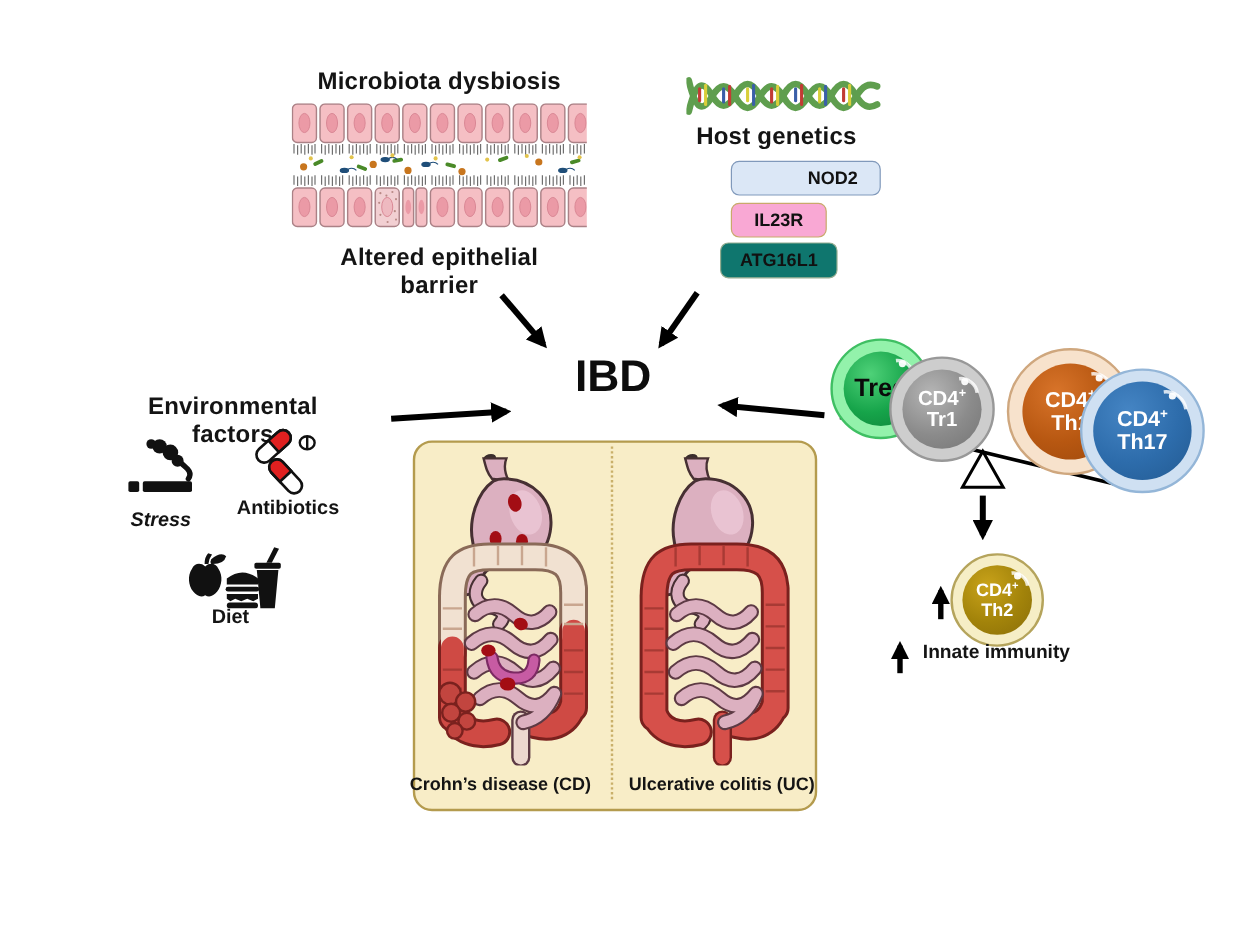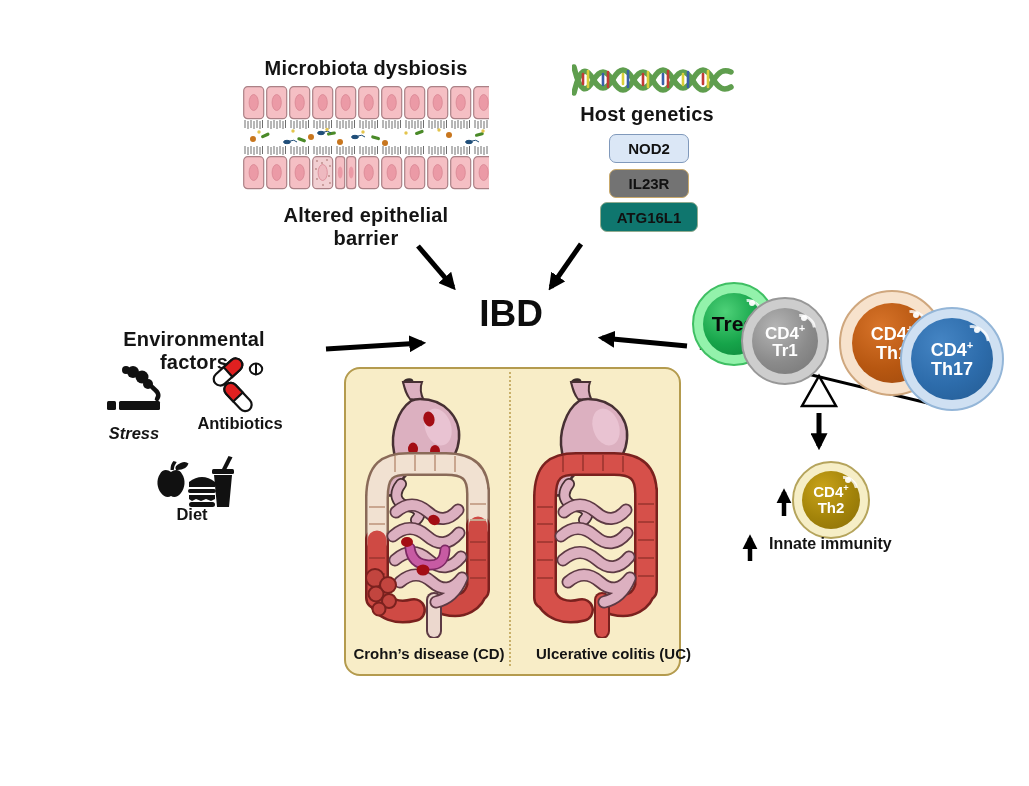--- a/index.html
+++ b/index.html
@@ -3,22 +3,22 @@
 <meta charset="utf-8">
 <style>
   html,body{margin:0;padding:0;background:#fff;}
   #canvas{position:relative;width:1029px;height:786px;background:#ffffff;
     font-family:"Liberation Sans",sans-serif;color:#1a1a1a;overflow:hidden;margin-left:32px;}
   .abs{position:absolute;}
   .heading{font-weight:bold;font-size:20px;text-align:center;color:#141414;letter-spacing:.2px;}
   .iconlabel{font-weight:bold;font-size:16.5px;text-align:center;color:#141414;}
   .gene{position:absolute;border-radius:7px;border:1.6px solid;display:flex;align-items:center;
     justify-content:center;font-weight:bold;font-size:15px;color:#111;}
-  #gene-nod2{left:577px;top:134px;width:78px;height:27px;background:#dbe7f6;border-color:#8099bb;}
-  #gene-il23r{left:577px;top:169px;width:78px;height:27px;background:#737373;border-color:#c9a96b;}
+  #gene-nod2{left:577px;top:134px;width:78px;height:27px;background:#dbe7f6;border-color:#8099bb;padding-left:45px;}
+  #gene-il23r{left:577px;top:169px;width:78px;height:27px;background:#f9a8d4;border-color:#c9a96b;}
   #gene-atg16l1{left:568px;top:202px;width:96px;height:28px;background:#0f766e;border-color:#93ac90;}
   #ibd{left:419px;top:293px;width:120px;text-align:center;font-size:37px;font-weight:800;color:#0d0d0d;}
   #disease-panel{left:312px;top:367px;width:333px;height:305px;background:#f8edc7;
     border:2px solid #b49b4e;border-radius:16px;}
   #panel-divider{left:477px;top:372px;height:294px;border-left:2px dotted #c9b06a;}
   .disease-label{position:absolute;font-weight:bold;font-size:15px;text-align:center;color:#141414;}
   
   .cell{position:absolute;border-radius:50%;display:flex;align-items:center;justify-content:center;}
   .core{position:relative;border-radius:50%;display:flex;flex-direction:column;align-items:center;
     justify-content:center;font-weight:bold;color:#fff;text-align:center;line-height:1.04;}
@@ -337,22 +337,22 @@
       <path d="M45,84 L45,100 M65,83 L65,99 M85,83 L85,99 M105,84 L105,100 M19,135 L35,135 M19,152 L35,152 M19,170 L35,170 M19,188 L35,188 M19,206 L35,206 M120,132 L136,132 M120,150 L136,150 M120,168 L136,168 M120,186 L136,186 M120,204 L136,204"></path>
     </g>
     <path d="M84,228 L84,259" stroke="#7a211e" stroke-width="16" stroke-linecap="round" fill="none"></path>
     <path d="M84,228 L84,259" stroke="#d6504a" stroke-width="12" stroke-linecap="round" fill="none"></path>
     <g fill="none" stroke-linecap="round">
       <path d="M46,140 Q62,126 78,140 T108,138 M43,164 Q60,149 77,164 T109,161 M45,188 Q62,173 79,188 T111,185 M50,210 Q66,196 82,210 T112,206 M112,206 Q104,226 86,230" stroke="#5d3a44" stroke-width="13"></path>
       <path d="M46,140 Q62,126 78,140 T108,138 M43,164 Q60,149 77,164 T109,161 M45,188 Q62,173 79,188 T111,185 M50,210 Q66,196 82,210 T112,206 M112,206 Q104,226 86,230" stroke="#dcb0c0" stroke-width="9.5"></path>
     </g>
   </svg>
 
-  <div class="disease-label" style="left:318px;top:645px;width:158px;">Crohn’s disease (CD)</div>
-  <div class="disease-label" style="left:500px;top:645px;width:163px;">Ulcerative colitis (UC)</div>
+  <div class="disease-label" style="left:306px;top:645px;width:158px;">Crohn’s disease (CD)</div>
+  <div class="disease-label" style="left:488px;top:645px;width:163px;">Ulcerative colitis (UC)</div>
 
   <div class="cell" id="cell-treg">
     <div class="core">
         <div>Treg</div>
       </div>
   </div>
   <div class="cell" id="cell-tr1">
     <div class="core">
       <div><span>CD4</span><sup class="sup">+</sup></div>
       <div>Tr1</div>

